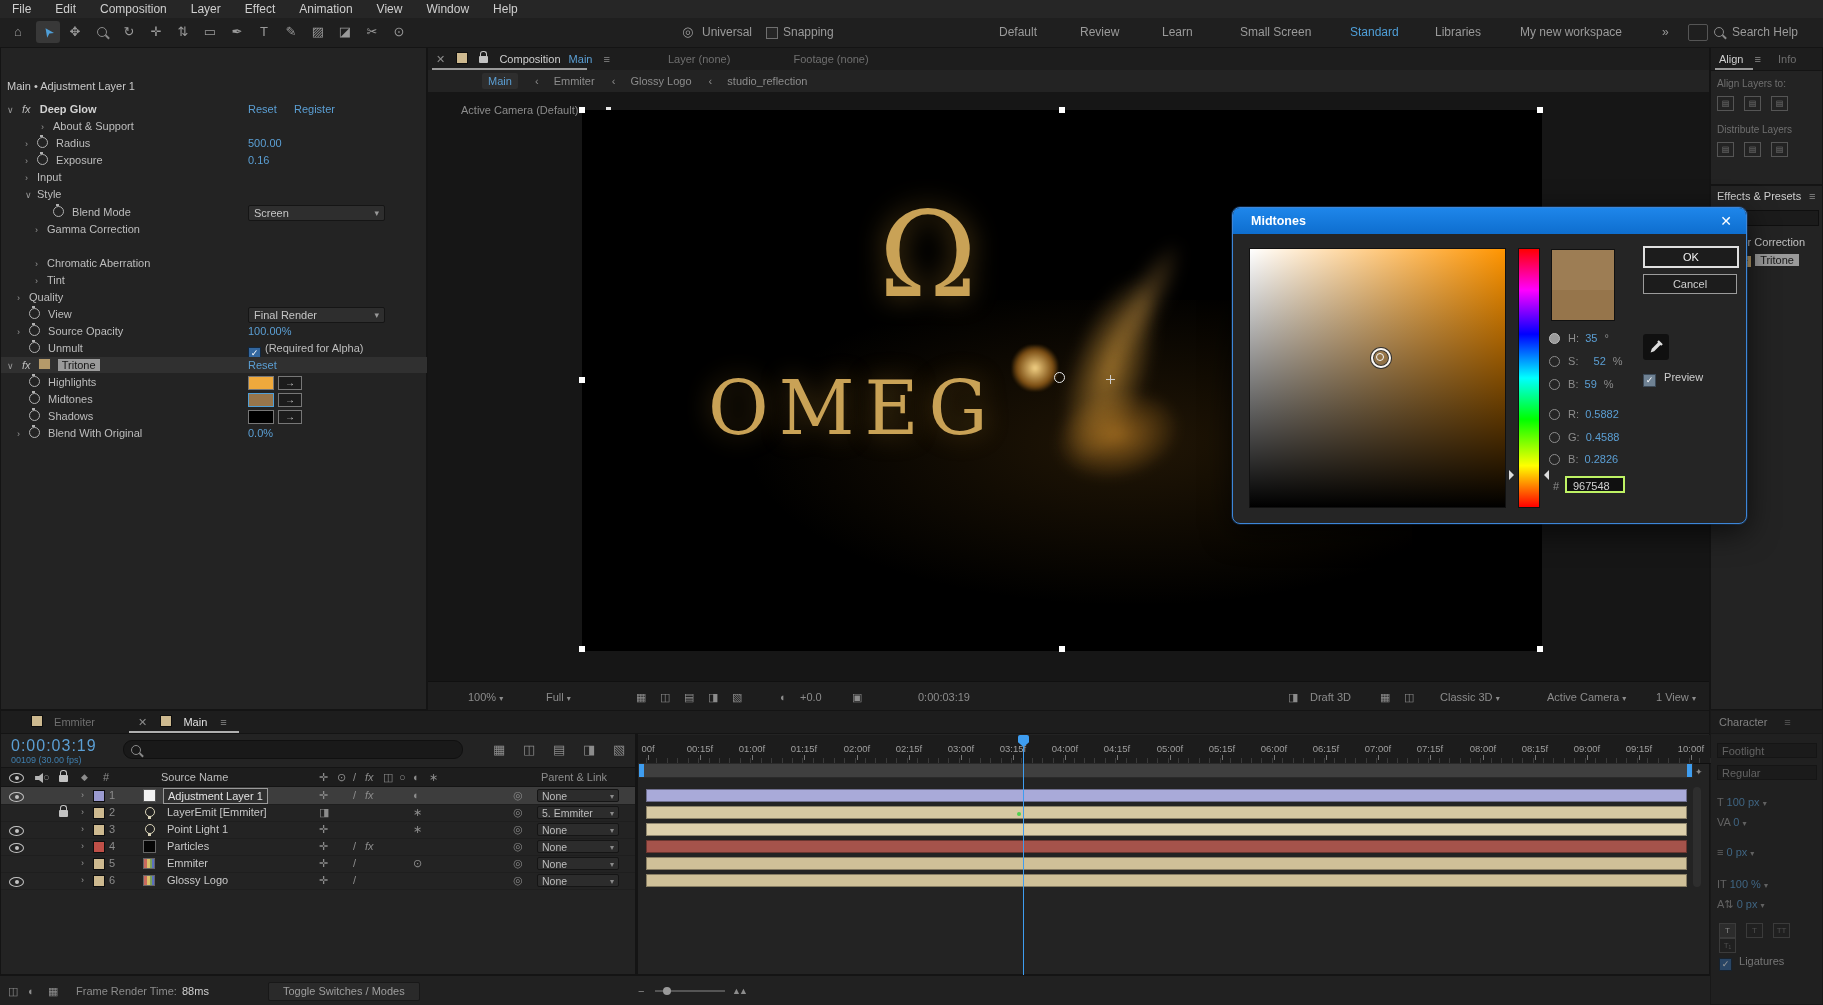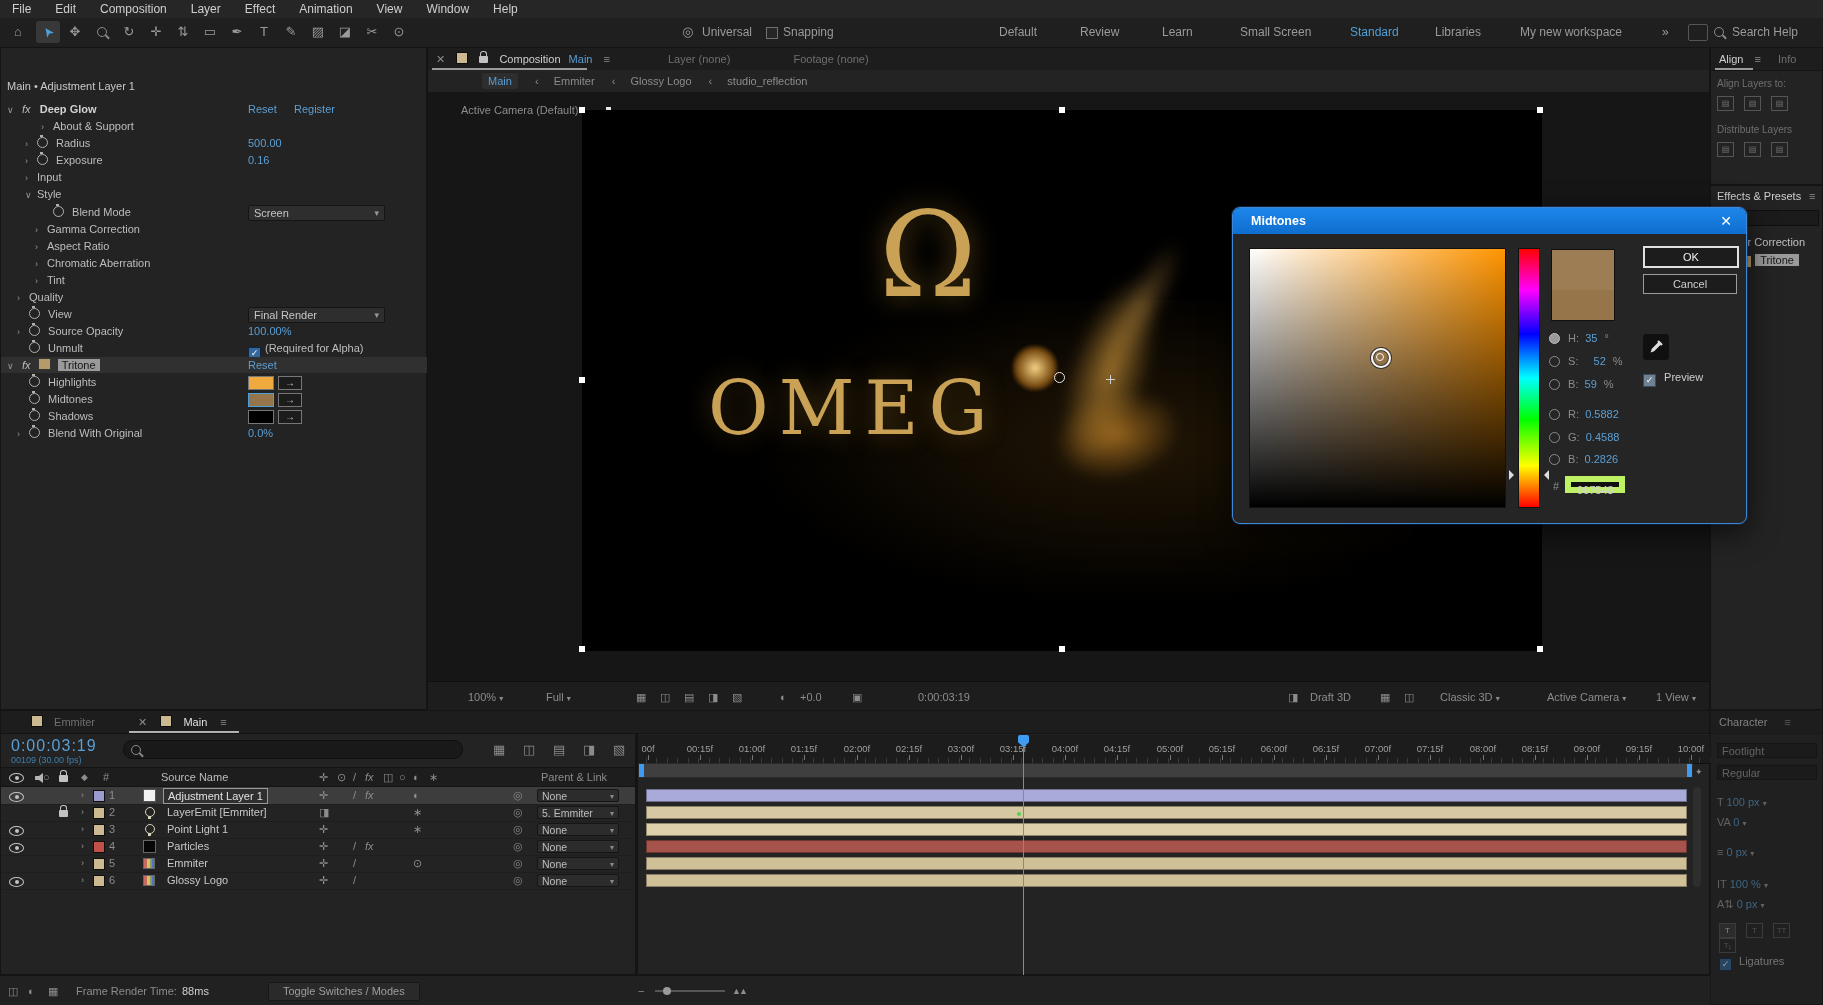--- a/index.html
+++ b/index.html
@@ -158,23 +158,20 @@
       <span class="tw">∨</span><span>Style</span>
     </div>
     <div class="ecrow" style="top:156px;padding-left:52px">
       <span class="stopw"></span>
       <span>Blend Mode</span>
       <span class="dd"><span>Screen</span><span class="car">▾</span></span>
     </div>
     <div class="ecrow" style="top:173px;padding-left:34px">
       <span class="tw">›</span><span>Gamma Correction</span>
     </div>
-    <div class="ecrow" style="top:190px;padding-left:34px">
-      <span class="tw">›</span><span>Aspect Ratio</span>
-    </div>
     <div class="ecrow" style="top:224px;padding-left:34px">
       <span class="tw">›</span><span>Tint</span>
     </div>
     <div class="ecrow" style="top:207px;padding-left:34px">
       <span class="tw">›</span><span>Chromatic Aberration</span>
     </div>
     <div class="ecrow" style="top:241px;padding-left:16px">
       <span class="tw">›</span><span>Quality</span>
     </div>
     <div class="ecrow" style="top:258px;padding-left:28px">
@@ -592,21 +589,21 @@
       <span class="dim" style="margin-left:5px">G:</span>
       <span class="blue" style="margin-left:3px">0.4588</span>
     </div>
     <div class="abs nowrap" style="left:316px;top:245px">
       <span class="radio"></span>
       <span class="dim" style="margin-left:5px">B:</span>
       <span class="blue" style="margin-left:3px">0.2826</span>
     </div>
 
     <span class="abs dim" style="left:320px;top:272px">#</span>
-    <div class="abs" style="left:332px;top:268px;width:60px;height:17px;background:#101010;border:6px solid #bef264;line-height:17px;padding-left:6px;color:#d2d2d2;box-sizing:border-box">967548</div>
+    <div class="abs" style="left:332px;top:268px;width:60px;height:17px;background:#101010;border:2px solid #bef264;line-height:17px;padding-left:6px;color:#d2d2d2;box-sizing:border-box">967548</div>
 
     <div class="pill" style="top:38px;border:2px solid #e0e0e0;color:#f0f0f0">OK</div>
     <div class="pill" style="top:66px;border:1px solid #9c9c9c;color:#cfcfcf">Cancel</div>
 
     <div class="abs" style="left:410px;top:126px;width:26px;height:26px;background:#101010;border-radius:3px;text-align:center">
       <svg width="16" height="16" viewBox="0 0 16 16" style="margin-top:5px">
         <path d="M10.8 1.2l4 4-1.6 1.6-.8-.8-6.2 6.2-3.6 1.2 1.2-3.6 6.2-6.2-.8-.8z" fill="#ddd"></path>
       </svg>
     </div>
 

